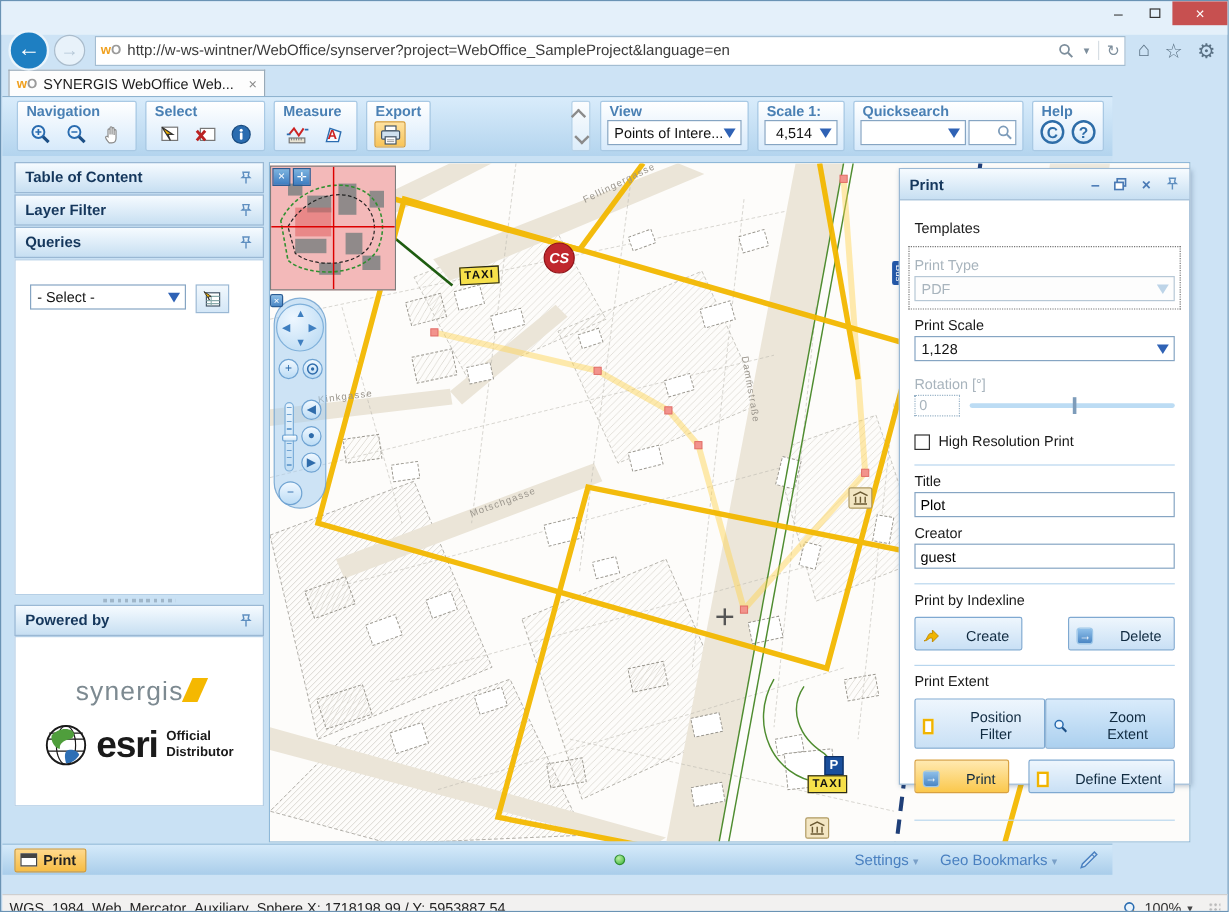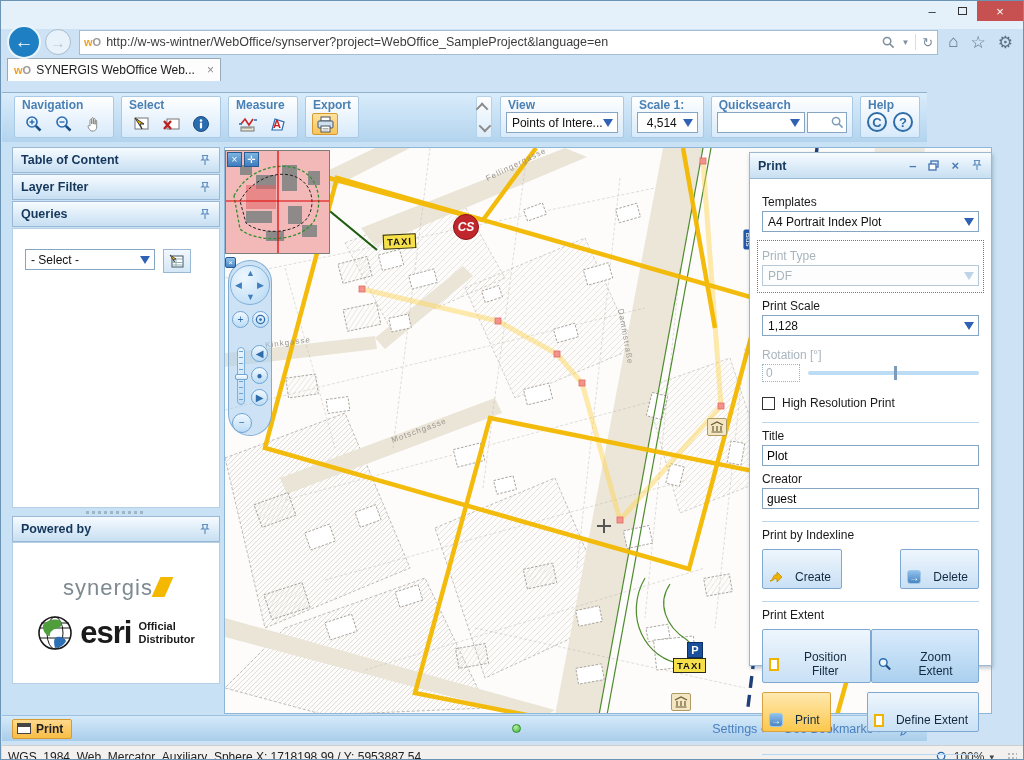--- a/index.html
+++ b/index.html
@@ -23,21 +23,21 @@
   .urlicons { display:flex; align-items:center; gap:6px; color:#7d8e9c; flex:none; font-size:13px; }
   .urlicons .sep { width:1px; height:16px; background:#d7dee4; }
   .chromeicons { display:flex; align-items:center; gap:12px; margin-left:10px; color:#5a7184; font-size:17px; flex:none; }
 
   .tabrow { position:absolute; left:0; top:57px; width:100%; height:23px; }
   .tab { position:absolute; left:6px; bottom:0; width:214px; height:23px; background:#fdfdfd; border:1px solid #98aab8; border-bottom:none; display:flex; align-items:center; padding:0 6px; font-size:12px; color:#1c1c1c; }
   .tab .t { flex:1; white-space:nowrap; overflow:hidden; }
   .tab .x { color:#8a8a8a; font-size:12px; margin-left:4px; }
 
   
-  .page { position:absolute; left:1px; top:79px; width:925px; height:649px; background:#c9e1f4; border-top:1px solid #8fb3cf;margin-top:12px; }
+  .page { position:absolute; left:1px; top:79px; width:925px; height:649px; background:#c9e1f4; border-top:1px solid #8fb3cf; }
 
   
   .toolbar { position:absolute; left:0; top:0; width:100%; height:49px; background:linear-gradient(#d9ecfb,#b3d4ee); display:flex; align-items:flex-start; padding:3px 0 0 12px; }
   .grp { border:1px solid #a9c9e4; border-radius:2px; background:linear-gradient(#ffffff,#d7eafb); margin-right:7px; height:42px; }
   .ghead { font-size:12px; font-weight:bold; color:#4a80b4; padding:1px 7px 0 7px; }
   .gicons { display:flex; align-items:center; gap:4px; padding:1px 6px 0 6px; }
   .tbtn { width:26px; height:22px; display:flex; align-items:center; justify-content:center; border-radius:2px; }
   .tbtn.active { background:linear-gradient(#ffe2a0,#f8c458); border:1px solid #d89a2e; }
   .updown { width:22px; height:42px; margin:0 8px 0 110px; background:linear-gradient(#fcfdfe,#dcedfa); border:1px solid #b7d2e8; border-radius:2px; display:flex; flex-direction:column; align-items:center; justify-content:space-around; }
   .chev { width:9px; height:9px; border-left:2.5px solid #8b8b8b; border-top:2.5px solid #8b8b8b; }
@@ -107,21 +107,21 @@
   .dotted-group { border:1px dotted #777; padding:2px 4px 6px; margin:8px -5px 2px; }
   .rot-row { display:flex; align-items:center; gap:8px; }
   .rot-input { width:38px; height:18px; border:1px dotted #9ab4c8; color:#a8b4bd; font-size:12px; padding:0 3px; background:#fff; }
   .slider-track { position:relative; flex:1; height:4px; background:#bcdcf4; border-radius:2px; }
   .slider-handle { position:absolute; left:50%; top:-5px; width:3px; height:14px; background:#7d9cba; }
   .chk-row { display:flex; align-items:center; gap:7px; margin:14px 0 4px; }
   .chk { width:13px; height:13px; border:1px solid #333; background:#fff; }
   .hr { border-top:1px solid #b8d6ee; margin:12px 0 4px; }
   .pheading { font-weight:normal; font-size:12px; margin:6px 0 7px; }
   .btnrow { display:flex; justify-content:space-between; margin-bottom:9px; }
-  .btn { display:inline-flex; align-items:center; gap:12px; background:linear-gradient(#eef6fd,#c9e0f5); border:1px solid #7fa9d1; border-radius:2px; padding:20px 10px 4px 6px; font-size:12px; color:#102a40; }
+  .btn { display:inline-flex; align-items:center; gap:22px; background:linear-gradient(#eef6fd,#c9e0f5); border:1px solid #7fa9d1; border-radius:2px; padding:8px 10px 4px 6px; font-size:12px; color:#102a40; }
   .btn.blue { background:linear-gradient(#d9ebfb,#abd0ef); }
   .btn.orange { background:linear-gradient(#ffe9b0,#fbc84d); border-color:#d9a13f; }
   .extent-ico { width:10px; height:13px; border:2.5px solid #f0b400; background:#fff; }
   .circ-arrow { width:14px; height:14px; border-radius:3px; background:linear-gradient(#8fc0ea,#4a86c4); color:#fff; font-size:10px; line-height:14px; text-align:center; border:1px solid #9ec7e8; }
 
   
   .taskbar { position:absolute; left:0; bottom:0; width:100%; height:26px; background:linear-gradient(#d5eafa,#a9cdea); border-top:1px solid #9cc0dd; display:flex; align-items:center; padding:0 10px; }
   .taskbtn { display:flex; align-items:center; gap:5px; background:linear-gradient(#ffd98c,#f7bd45); border:1px solid #d89a2e; border-radius:2px; padding:2px 8px 2px 4px; font-size:12px; font-weight:bold; color:#222; }
   .winico { width:14px; height:11px; border:1.5px solid #444; background:#fff; border-top-width:4px; }
   .greendot { width:9px; height:9px; border-radius:50%; background:radial-gradient(circle at 35% 30%, #b8f0a0, #3db53d); border:1px solid #2f8f2f; margin-left:440px; }
@@ -572,21 +572,20 @@
             </svg>
           <span>×</span>
           <svg class="pin" viewBox="0 0 12 13">
               <path d="M3.5 1.5h5l-.7 3.2 1.4 1.3H2.8l1.4-1.3z" fill="none" stroke="#5f8fc0" stroke-width="1.2"></path>
               <line x1="6" y1="6.2" x2="6" y2="11" stroke="#5f8fc0" stroke-width="1.2"></line>
             </svg>
         </span>
       </div>
       <div class="pbody">
         <div class="flabel">Templates</div>
-        <div class="sel fullw"><span>A4 Portrait Index Plot</span><span class="arr"></span></div>
 
         <div class="dotted-group">
           <div class="flabel dis">Print Type</div>
           <div class="sel fullw disabled"><span>PDF</span><span class="arr"></span></div>
         </div>
 
         <div class="flabel">Print Scale</div>
         <div class="sel fullw"><span>1,128</span><span class="arr"></span></div>
 
         <div class="flabel dis" style="margin-top:12px;">Rotation [°]</div>

